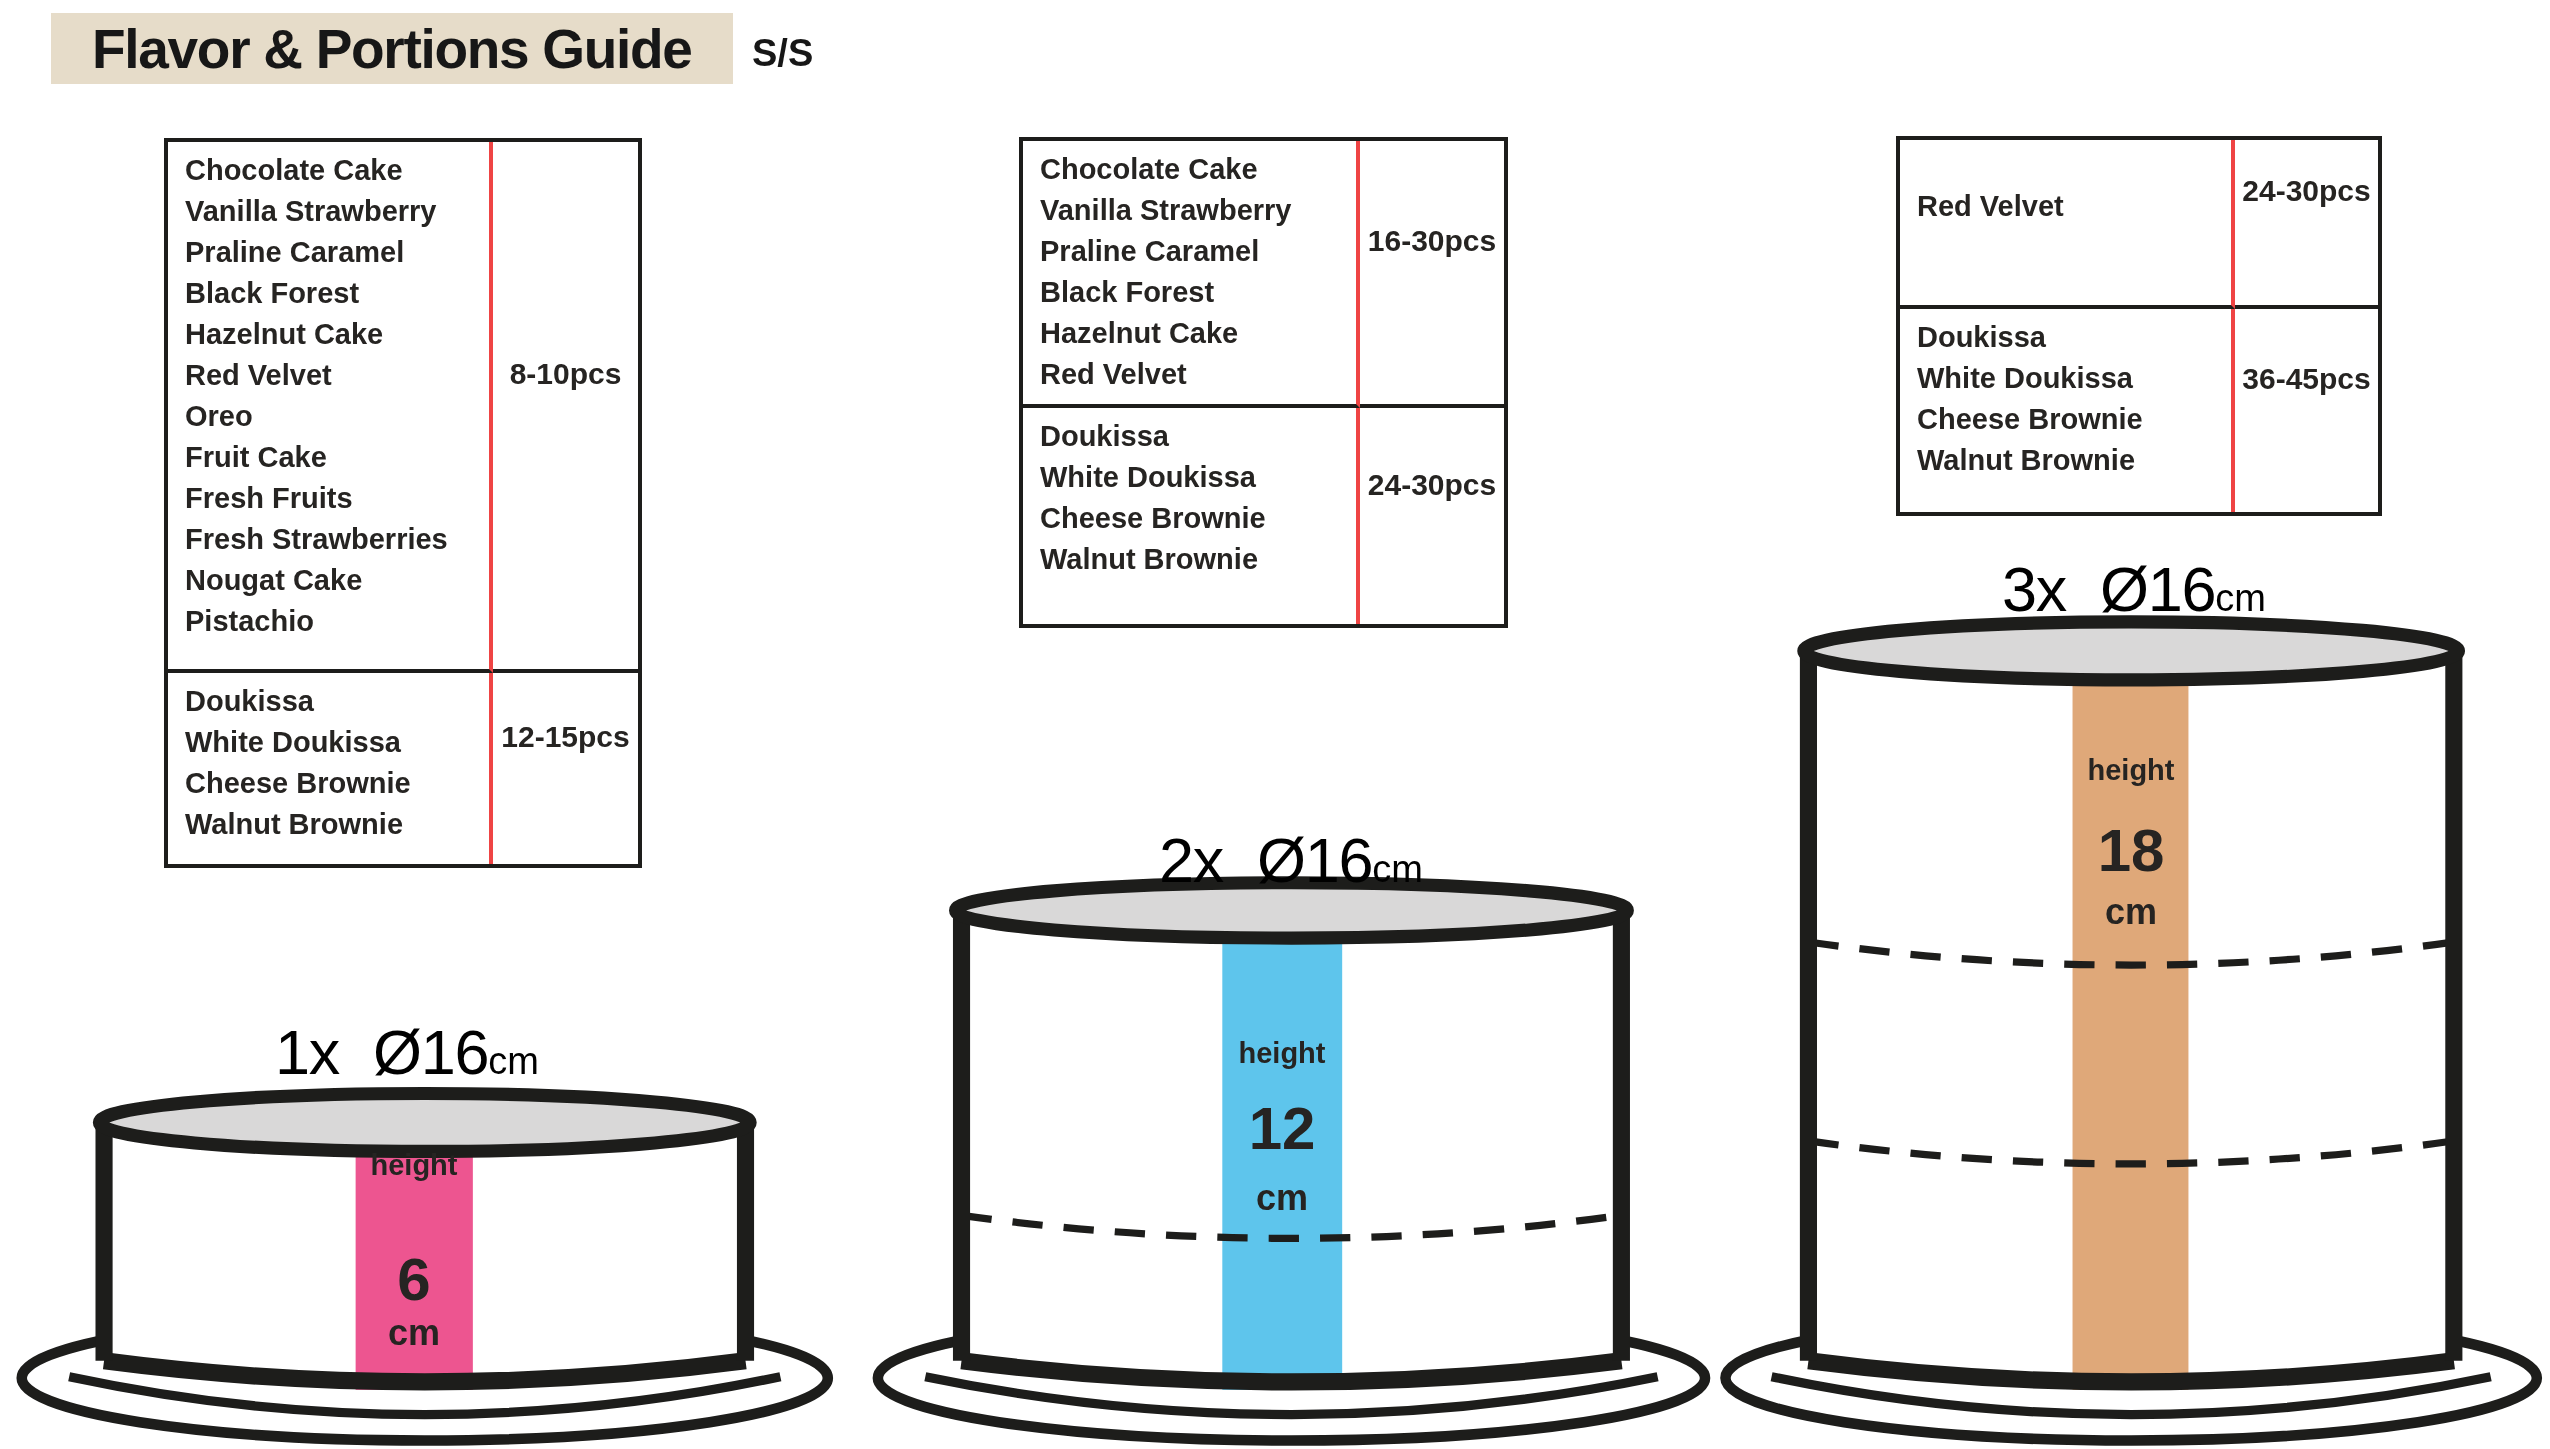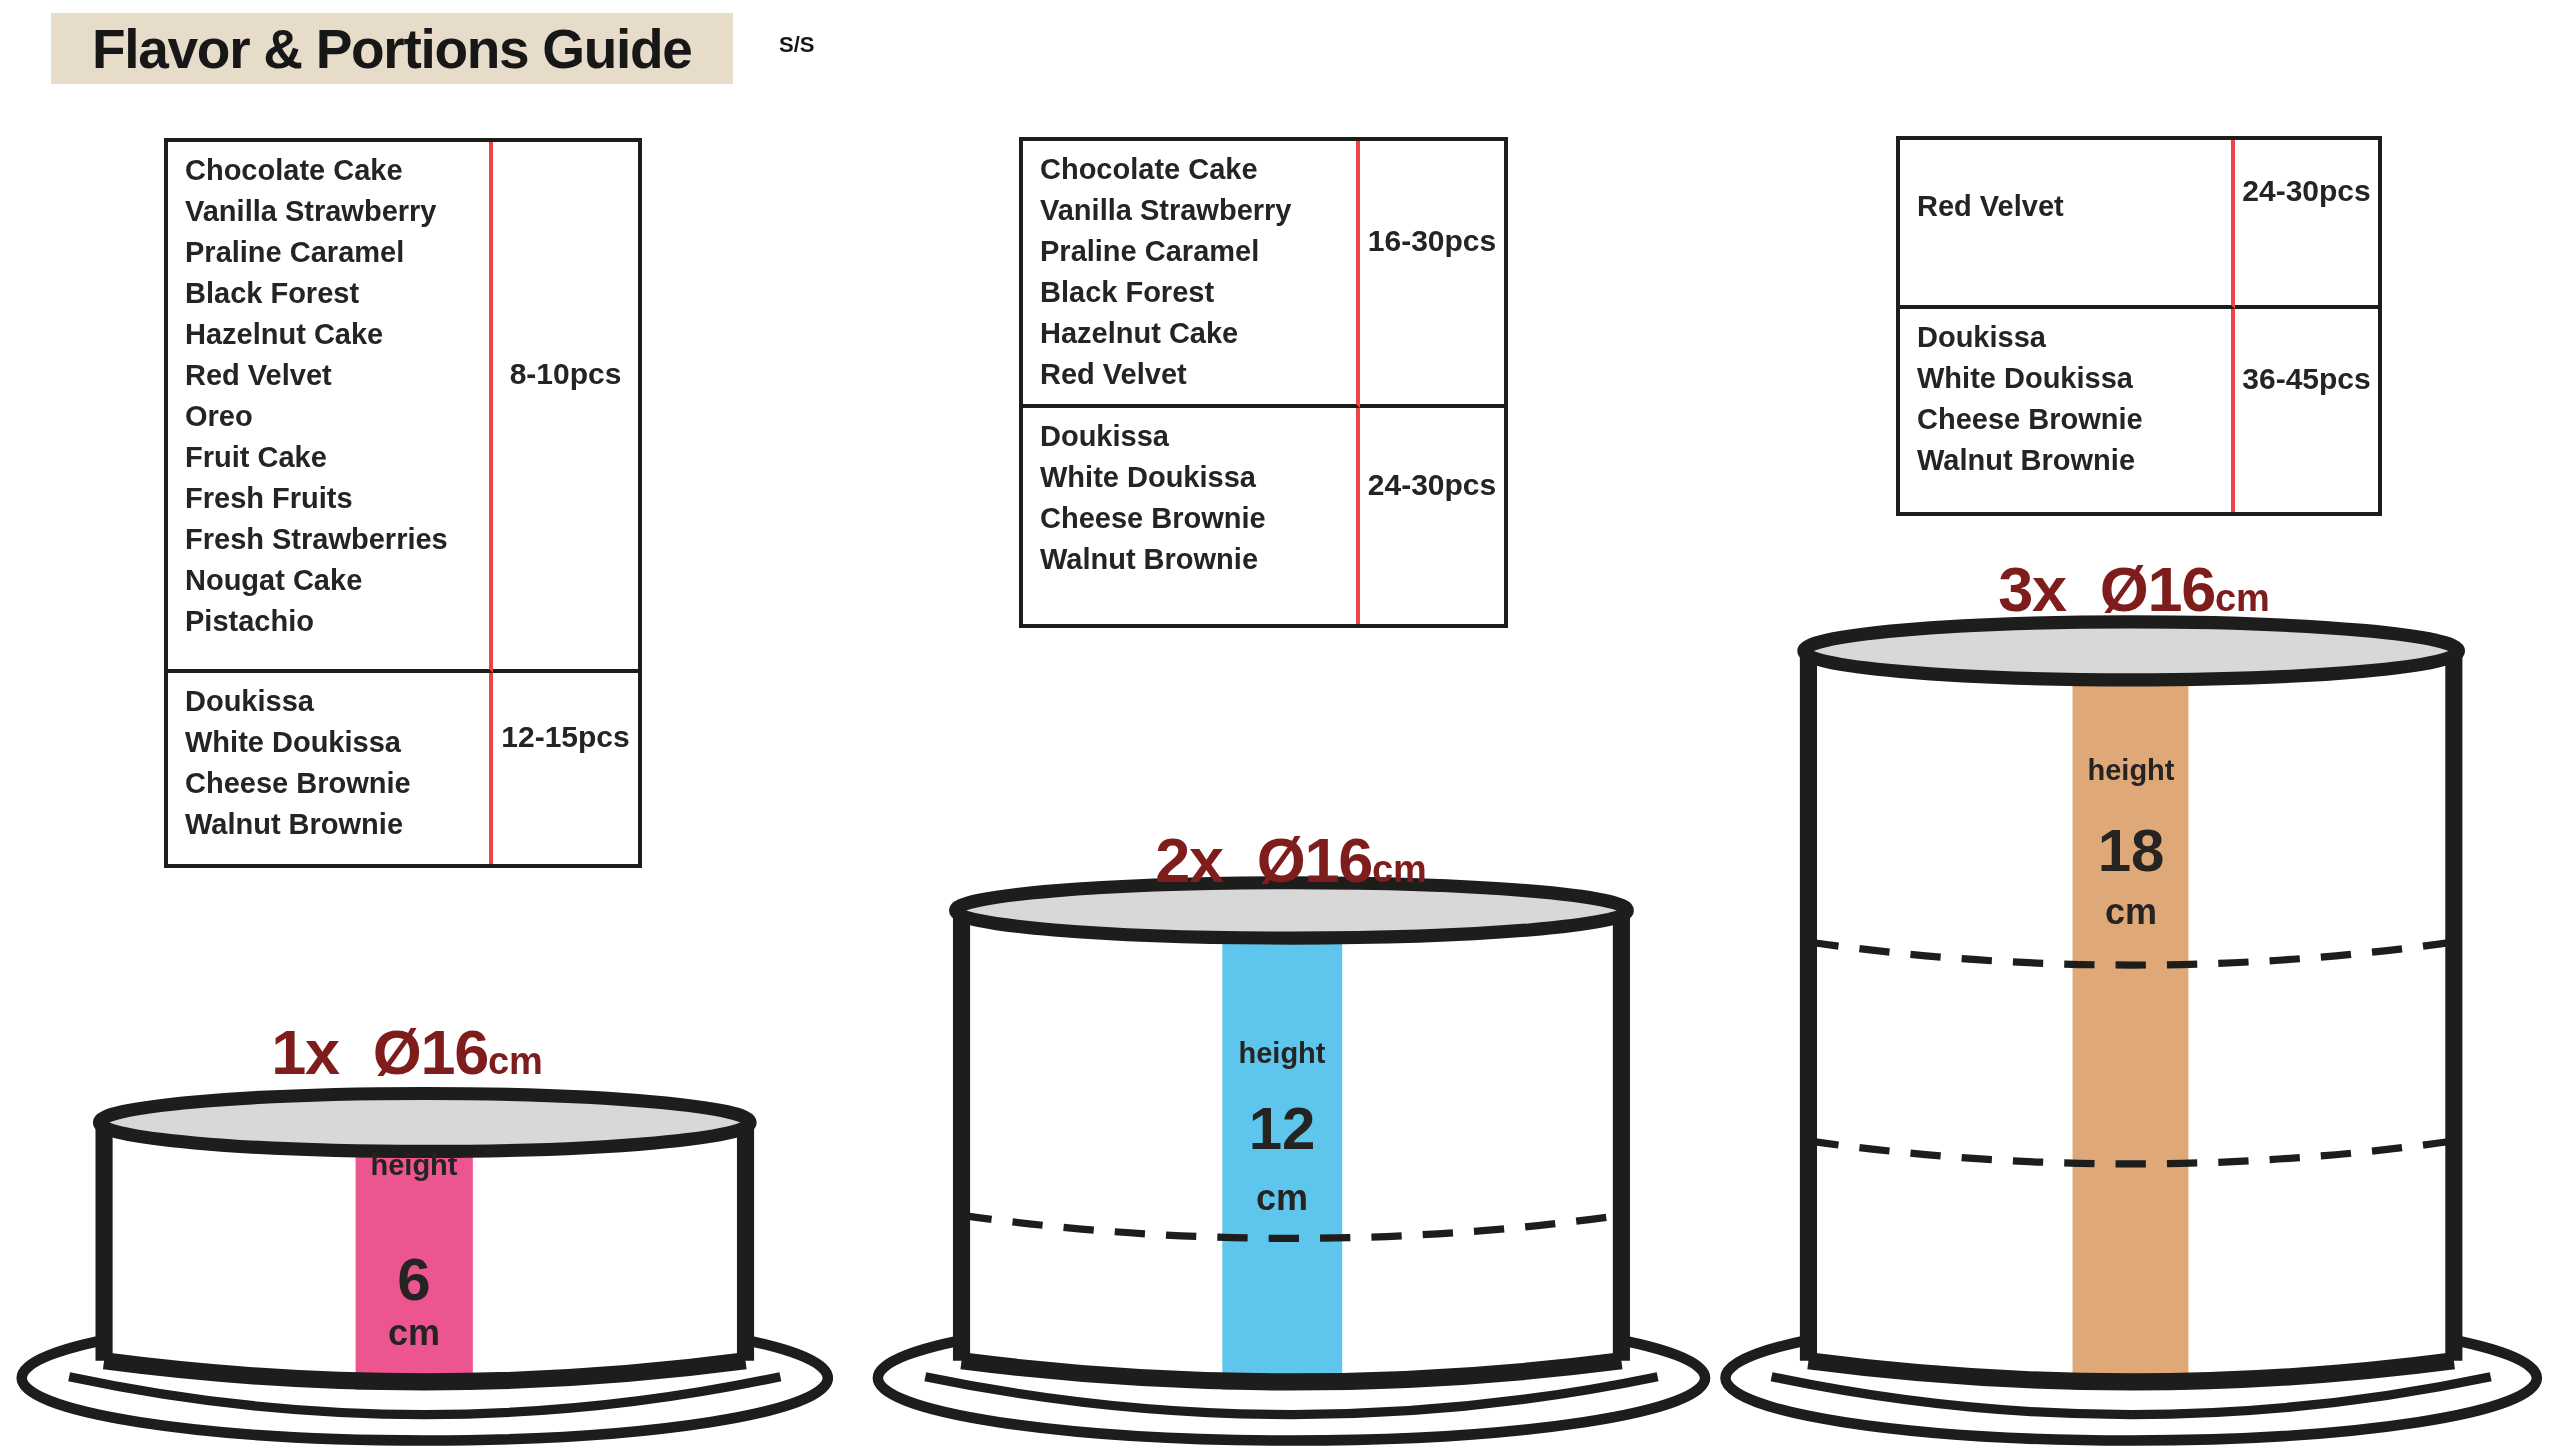--- a/index.html
+++ b/index.html
@@ -14,22 +14,22 @@
   .header-bar {
     position:absolute; left:51px; top:13px; width:682px; height:71px;
     background:#e6dcc9;
   }
   .page-title {
     position:absolute; left:41px; top:0; height:74px; line-height:72px;
     font-size:55px; font-weight:800; letter-spacing:-1.3px; color:#171717;
     white-space:nowrap;
   }
   .season-tag {
-    position:absolute; left:779px; top:32px;
-    font-size:22px; font-weight:800; color:#171717;
+    position:absolute; left:752px; top:32px;
+    font-size:38px; font-weight:800; color:#171717;
   }
 
   
   .flavor-table {
     position:absolute; border:4px solid #1d1d1b; background:#fff;
     display:grid;
   }
   #table-1x { left:164px; top:138px;  width:470px; height:722px;
               grid-template-columns:325px 1fr; grid-template-rows:531px 1fr; }
   #table-2x { left:1019px; top:137px; width:481px; height:483px;
@@ -50,21 +50,21 @@
     display:flex; flex-direction:row; align-items:center; justify-content:center;
     padding-bottom:63px;
     font-size:30px; line-height:38px; font-weight:700; text-align:center;
   }
 
   
   .cake-svg { position:absolute; left:0; top:0; }
 
   .size-label {
     position:absolute; transform:translateX(-50%);
-    font-weight:700; color:#7f1d1d; white-space:nowrap;
+    font-weight:400; color:#000000; white-space:nowrap;
     font-size:63px; letter-spacing:-1.3px;
   }
   .size-label .mult { margin-right:34px; }
   .size-label .unit { font-size:38px; letter-spacing:0; }
 
   .stripe-text {
     position:absolute; transform:translateX(-50%);
     font-weight:800; color:#262422; white-space:nowrap; text-align:right;
     line-height:1;
   }

